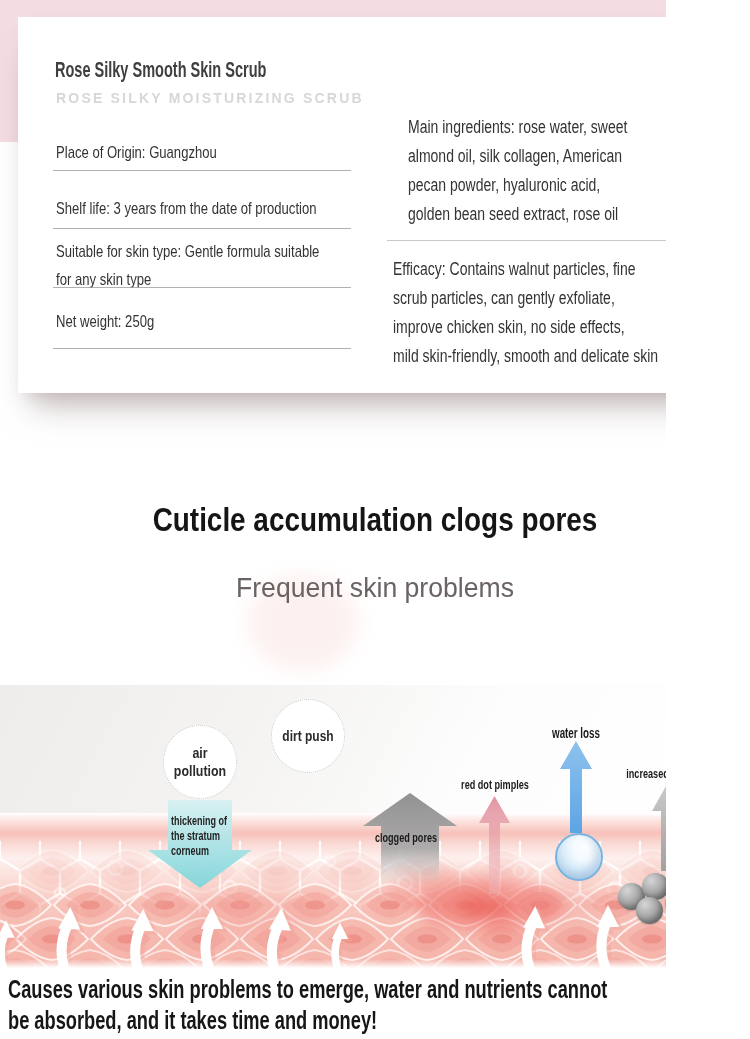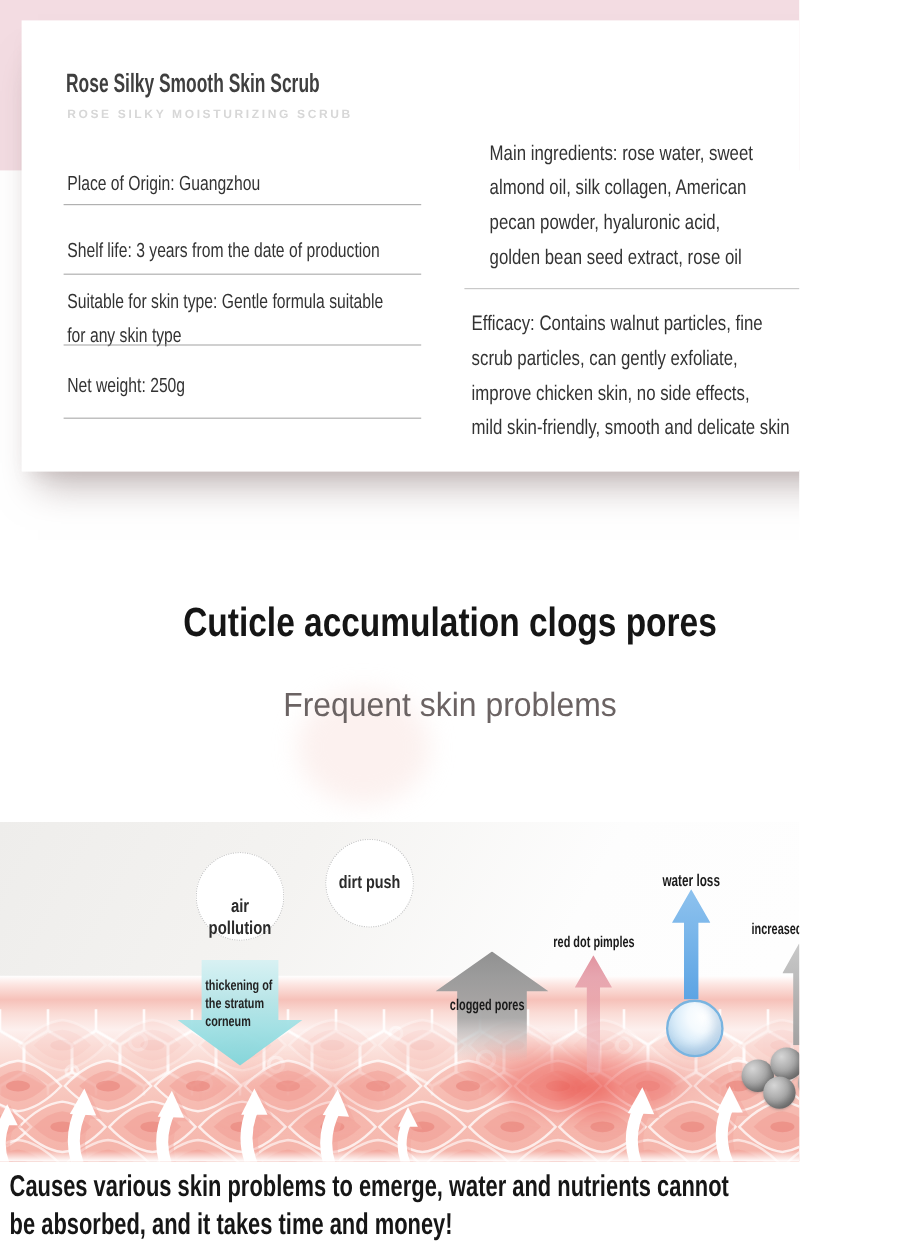--- a/index.html
+++ b/index.html
@@ -8,21 +8,21 @@
   .abs{position:absolute;}
 
   
   .pink-bg{left:0;top:0;width:750px;height:142px;background:#f3dce2;}
 
   
   .card{left:18px;top:17px;width:715px;height:376px;background:#ffffff;
         box-shadow:0 26px 30px -14px rgba(148,130,130,.55),0 10px 14px -8px rgba(160,145,145,.25);}
   .card-title{left:37px;top:40px;font-size:22px;font-weight:bold;color:#3f3f3f;white-space:nowrap;
               transform:scaleX(.66);transform-origin:0 0;}
-  .card-subtitle{left:38px;top:73px;font-size:10px;font-weight:bold;letter-spacing:2.2px;color:#d7d7d7;white-space:nowrap;}
+  .card-subtitle{left:38px;top:73px;font-size:14px;font-weight:bold;letter-spacing:2.2px;color:#d7d7d7;white-space:nowrap;}
   .spec{left:38px;font-size:17px;color:#333;white-space:nowrap;transform:scaleX(.77);transform-origin:0 0;line-height:28px;}
   .prel{white-space:pre-line;}
   .sep-l{left:35px;width:298px;height:1px;background:#9d9d9d;opacity:.8;}
   .sep-r{left:369px;width:318px;height:1px;background:#c9c9c9;}
   .detail{font-size:17.5px;color:#333;line-height:29px;white-space:pre-line;transform:scaleX(.80);transform-origin:0 0;}
 
   
   .h1{left:0;top:500px;width:750px;text-align:center;font-size:34px;font-weight:bold;color:#151515;
       transform:scaleX(.82);transform-origin:50% 0;white-space:nowrap;}
   .h2{left:0;top:572px;width:750px;text-align:center;font-size:28px;color:#6b6363;
@@ -31,21 +31,21 @@
         background:rgba(247,219,214,.40);filter:blur(10px);}
 
   
   .diagram{left:0;top:685px;width:750px;height:283px;
            background:linear-gradient(118deg,#eeedeb 0%,#f4f3f1 30%,#fdfdfd 58%,#ffffff 100%);}
   .bubble{width:72px;height:72px;border-radius:50%;border:1px dotted #c9c9c9;background:rgba(255,255,255,.96);
           display:flex;align-items:center;justify-content:center;text-align:center;}
   .bubble span{display:block;font-weight:bold;color:#2b2b2b;line-height:1.15;
                transform:scaleX(.80);transform-origin:50% 50%;}
   .b1{left:56px;top:26px;} .b1 span{width:80px;font-size:13px;}
-  .b2{left:163px;top:25px;align-items:flex-end;} .b2 span{width:80px;font-size:15.5px;}
+  .b2{left:163px;top:40px;} .b2 span{width:80px;font-size:15.5px;}
   .b3{left:271px;top:14px;} .b3 span{width:84px;font-size:15px;}
 
   .lbl{position:absolute;font-weight:bold;color:#1a1a1a;text-align:center;white-space:nowrap;
        transform:scaleX(.70);transform-origin:50% 0;}
   .lbl-cyan{left:171px;top:129px;width:95px;font-size:12px;line-height:15px;text-align:left;
             transform:scaleX(.75);transform-origin:0 0;white-space:pre-line;color:#222;}
   .lbl-clogged{left:346px;top:145px;width:120px;font-size:13px;}
   .lbl-pimples{left:435px;top:92px;width:120px;font-size:13px;}
   .lbl-water{left:516px;top:40px;width:120px;font-size:14px;}
   .lbl-melanin{left:606px;top:81px;width:120px;font-size:13px;}

